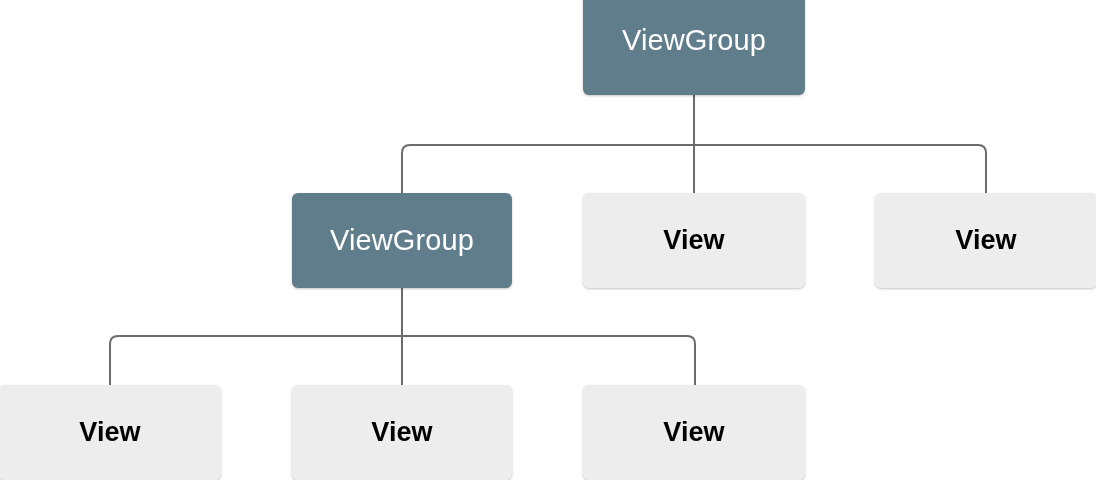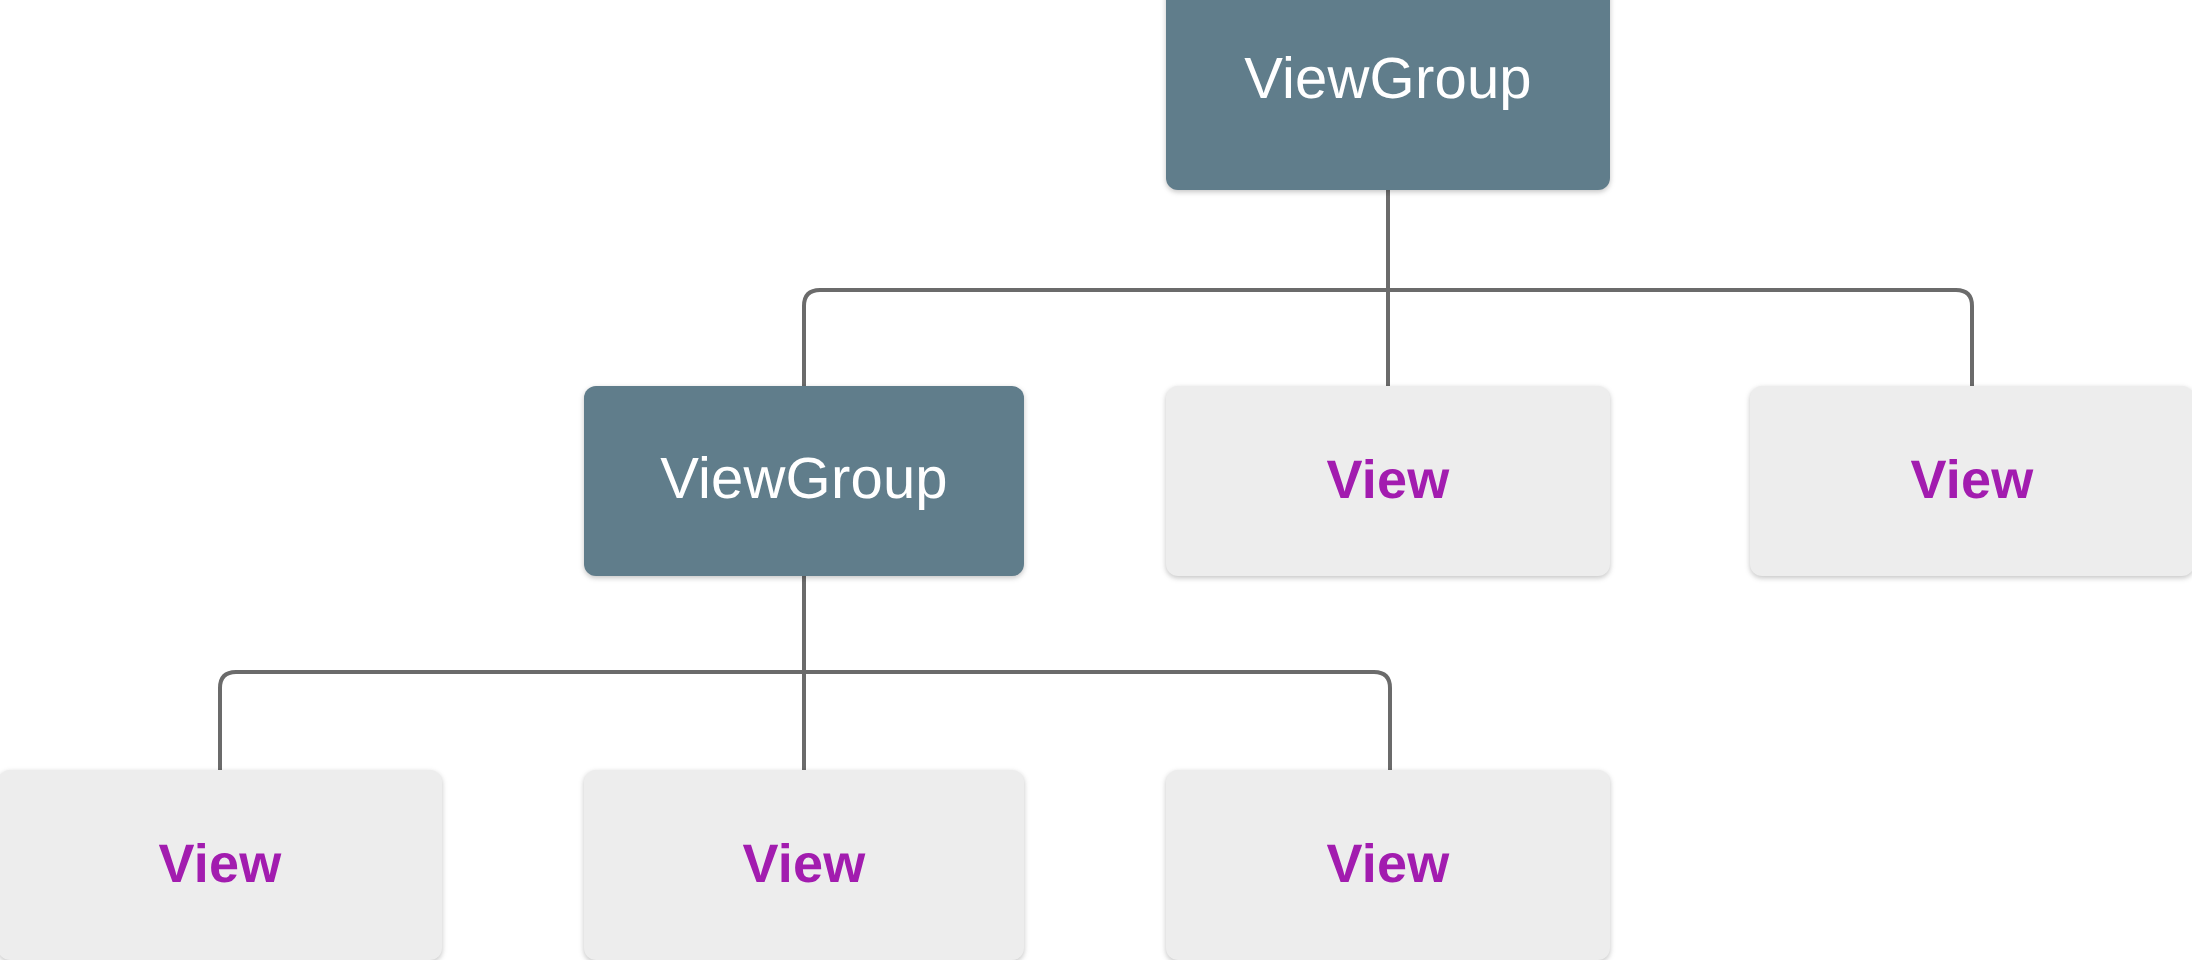--- a/index.html
+++ b/index.html
@@ -36,21 +36,21 @@
     text-align: center;
     box-shadow: 0 1px 3px rgba(0,0,0,0.14), 0 1px 2px rgba(0,0,0,0.10);
     z-index: 2;
   }
   .node-viewgroup {
     background: #607d8b;
     color: #ffffff;
   }
   .node-view {
     background: #ededed;
-    color: #a21caf;
+    color: #000000;
     justify-content: center;
   }
   .node-label {
     display: block;
     line-height: 1.1;
     white-space: nowrap;
   }
   .node-viewgroup .node-label {
     font-size: 29px;
     font-weight: 400;

